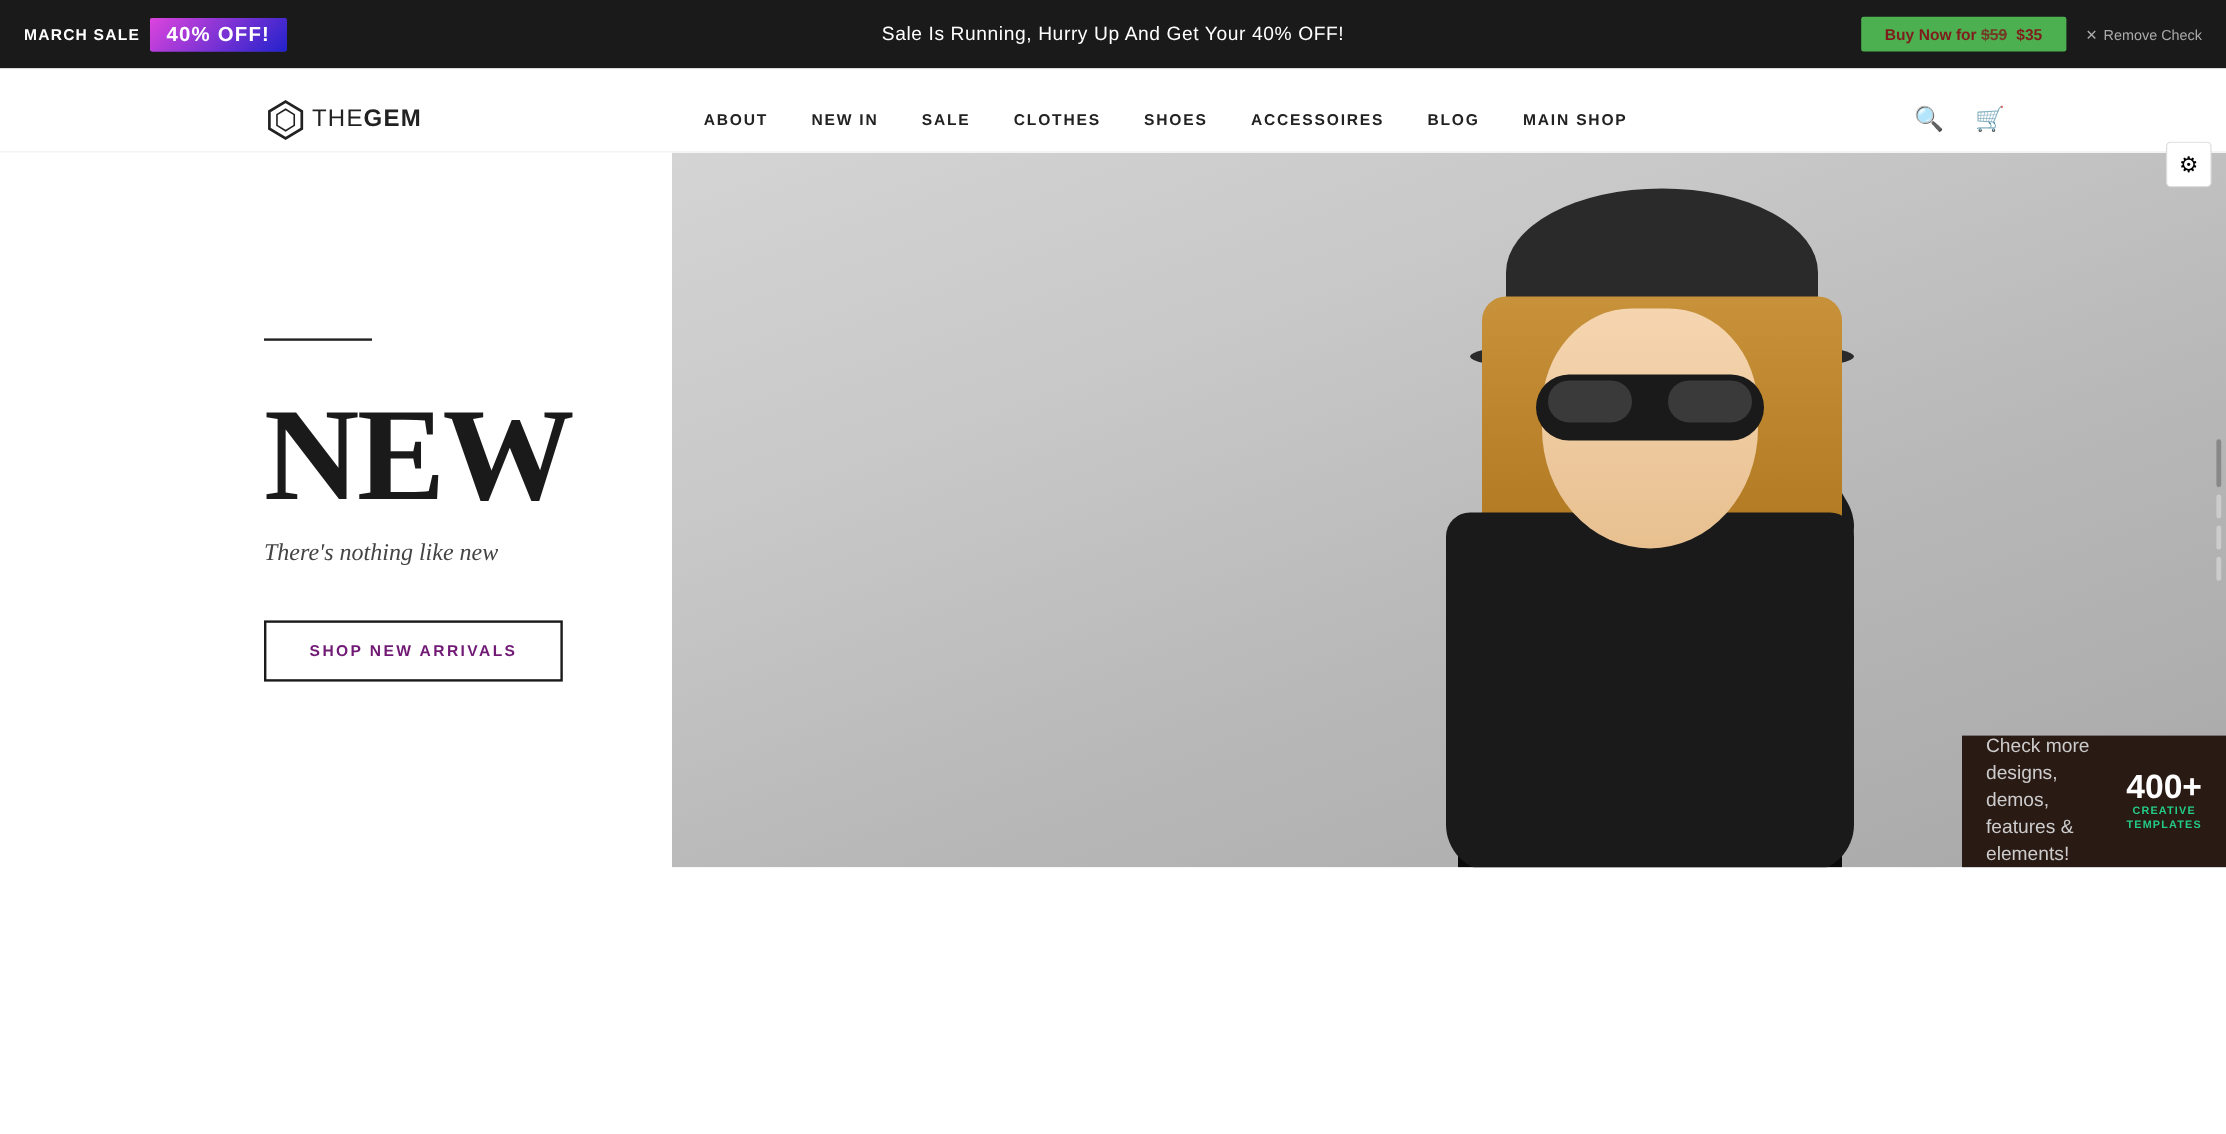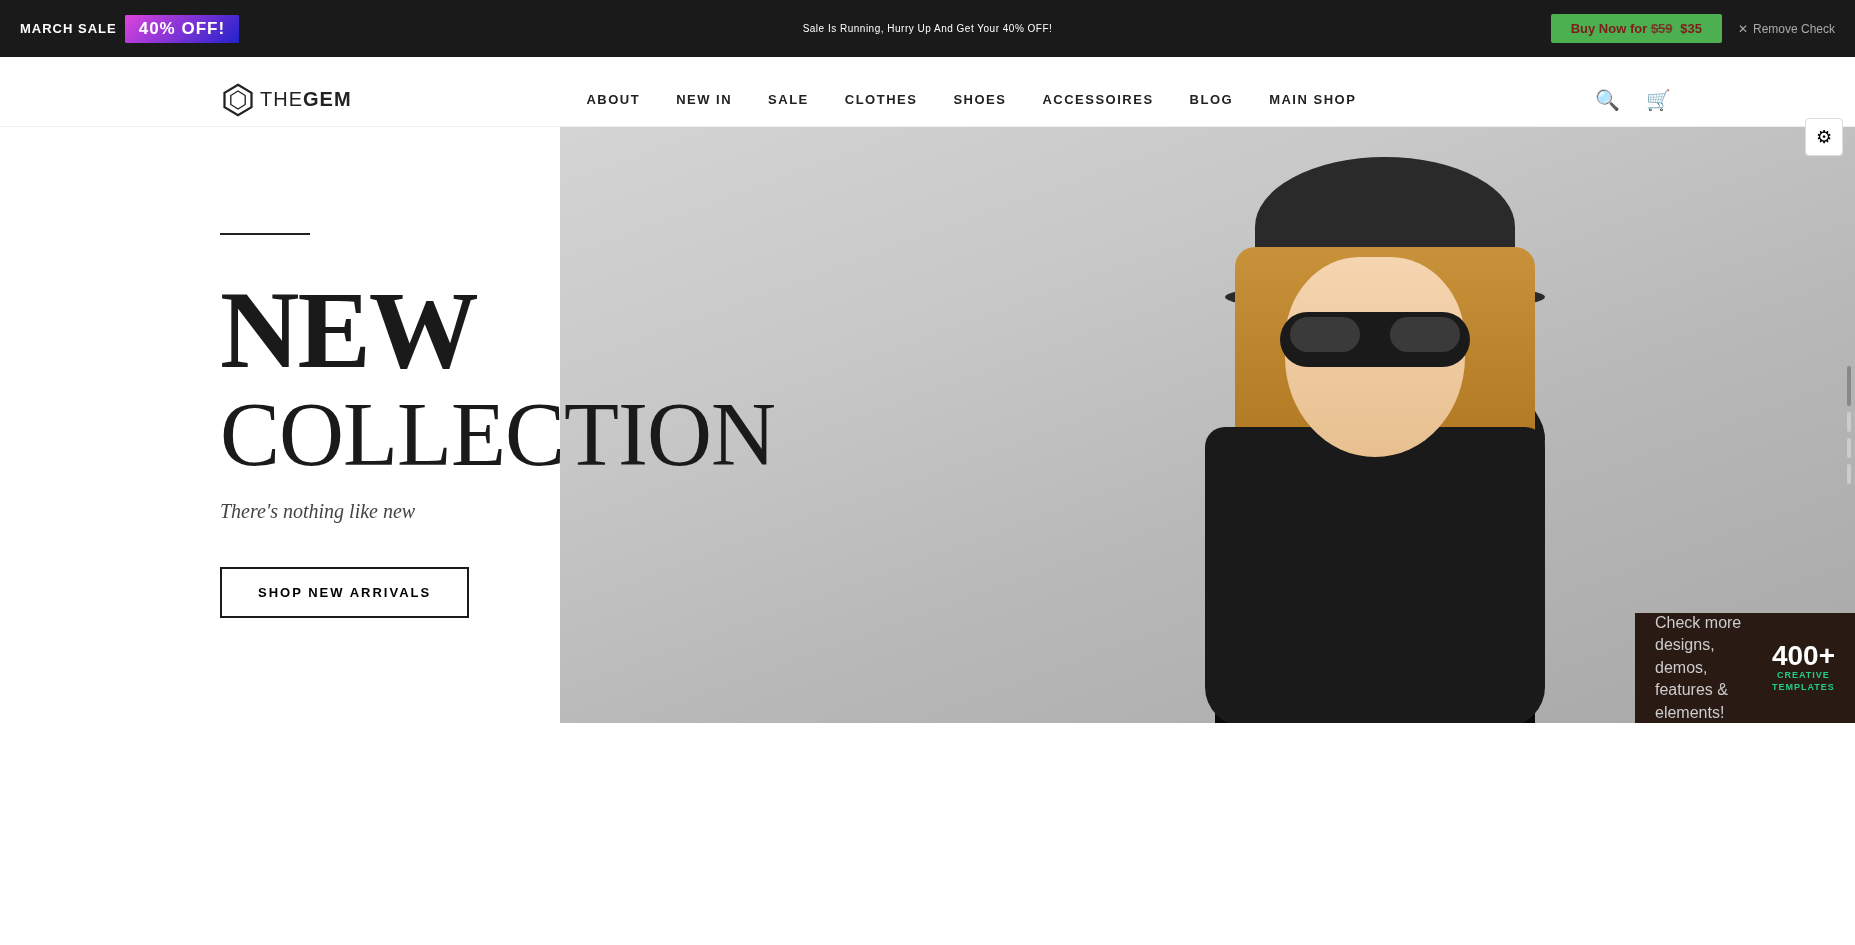--- a/index.html
+++ b/index.html
@@ -40,21 +40,21 @@
       position: absolute;
       top: 0; left: 0; right: 0; bottom: 0;
       background: linear-gradient(135deg, #dd44dd 0%, #2222cc 100%);
       border-radius: 2px;
     }
     .sale-badge span { position: relative; z-index: 1; }
     .banner-center {
       position: absolute;
       left: 50%;
       transform: translateX(-50%);
-      font-size: 10px;
+      font-size: 16px;
       letter-spacing: 0.5px;
     }
     .banner-right {
       display: flex;
       align-items: center;
       gap: 16px;
     }
     .buy-now-btn {
       background: #4caf50;
       color: #7f1d1d;
@@ -207,21 +207,21 @@
     .shop-btn {
       display: inline-block;
       border: 2px solid #1a1a1a;
       padding: 16px 36px;
       font-size: 13px;
       font-weight: 700;
       letter-spacing: 2px;
       text-transform: uppercase;
       cursor: pointer;
       background: white;
-      color: #000000;
+      color: #701a75;
       width: fit-content;
     }
 
     
     .hero-right {
       flex: 1;
       background: #e8e8e8;
       position: relative;
       overflow: hidden;
     }
@@ -484,21 +484,20 @@
 
 <button class="settings-btn">
   <span>⚙</span>
 </button>
 
 <section class="hero">
   <div class="hero-left">
     <div class="hero-line"></div>
     <h1>
       <div class="hero-title-new">NEW</div>
-      <div class="hero-title-collection">COLLECTION</div>
     </h1>
     <p class="hero-subtitle">There's nothing like new</p>
     <button class="shop-btn">SHOP NEW ARRIVALS</button>
   </div>
 
   <div class="hero-right">
     <div class="model-bg">
 
       <div class="model-figure">
         <div class="model-arm-up"></div>

